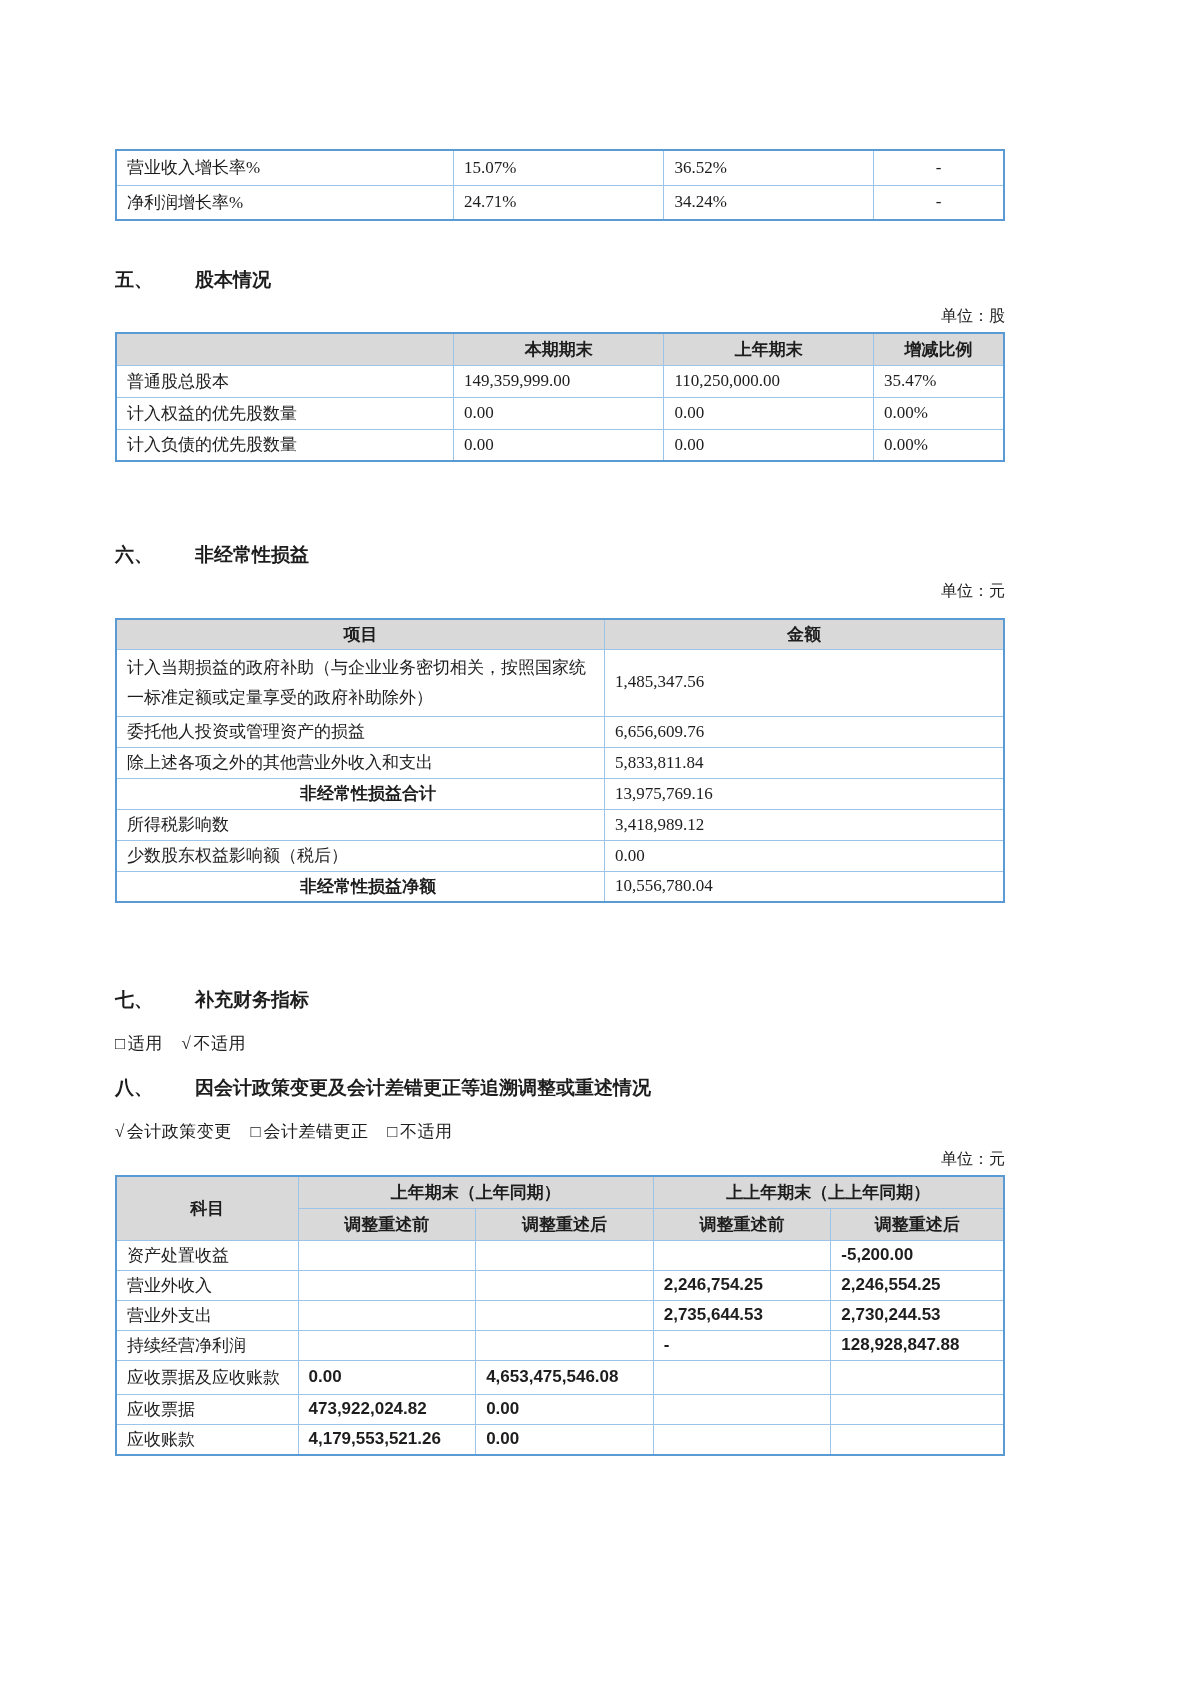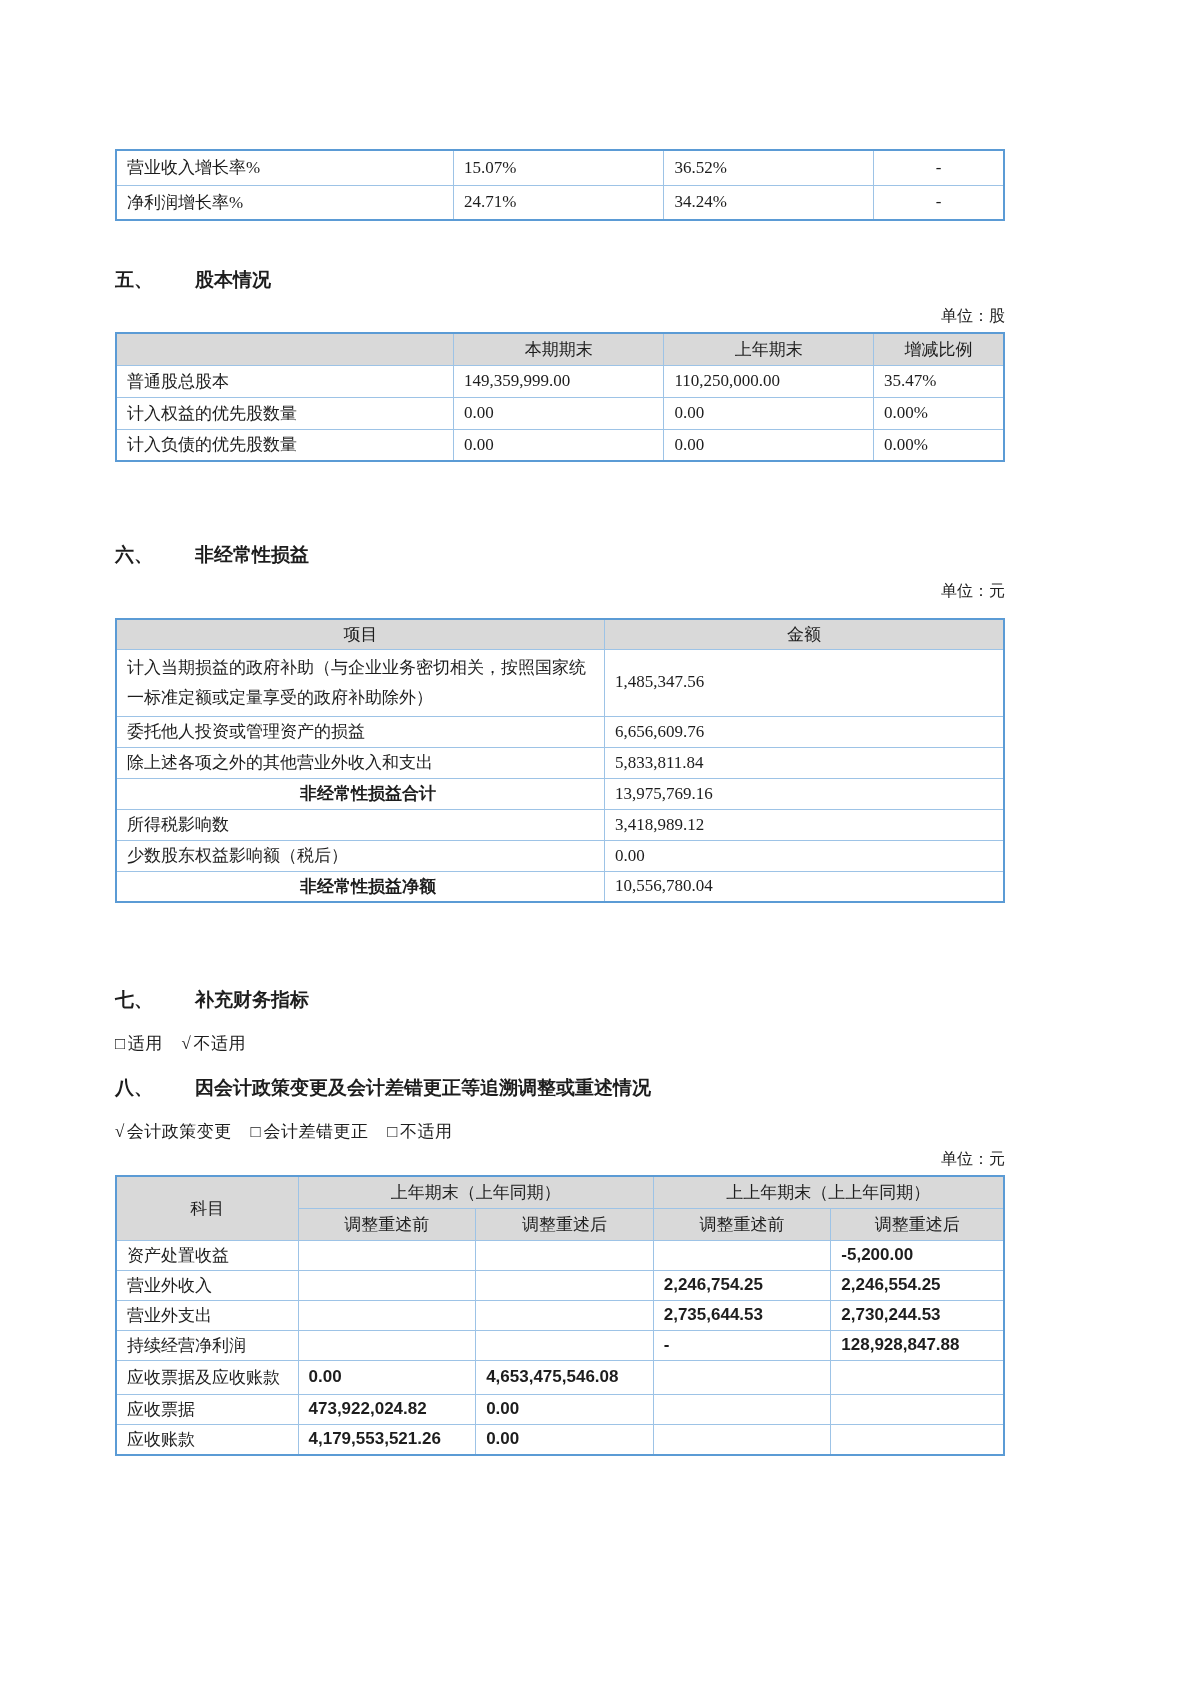--- a/index.html
+++ b/index.html
@@ -26,21 +26,21 @@
     table-layout: fixed;
     border: 2px solid #5b9bd5;
   }
   td, th {
     border: 1px solid #9dc3e6;
     padding: 3px 10px;
     vertical-align: middle;
     font-weight: normal;
     overflow: hidden;
   }
-  th { background: #d9d9d9; text-align: center; font-weight: normal; }
+  th { background: #d9d9d9; text-align: center; font-weight: bold; }
   .num { text-align: left; font-variant-numeric: tabular-nums; }
   .ctr { text-align: center; }
   .bold { font-weight: bold; padding-left: 25px; }
 
   
   .t-growth { margin-top: 137px; }
   .t-growth td { height: 35px; }
 
   
   .heading {

